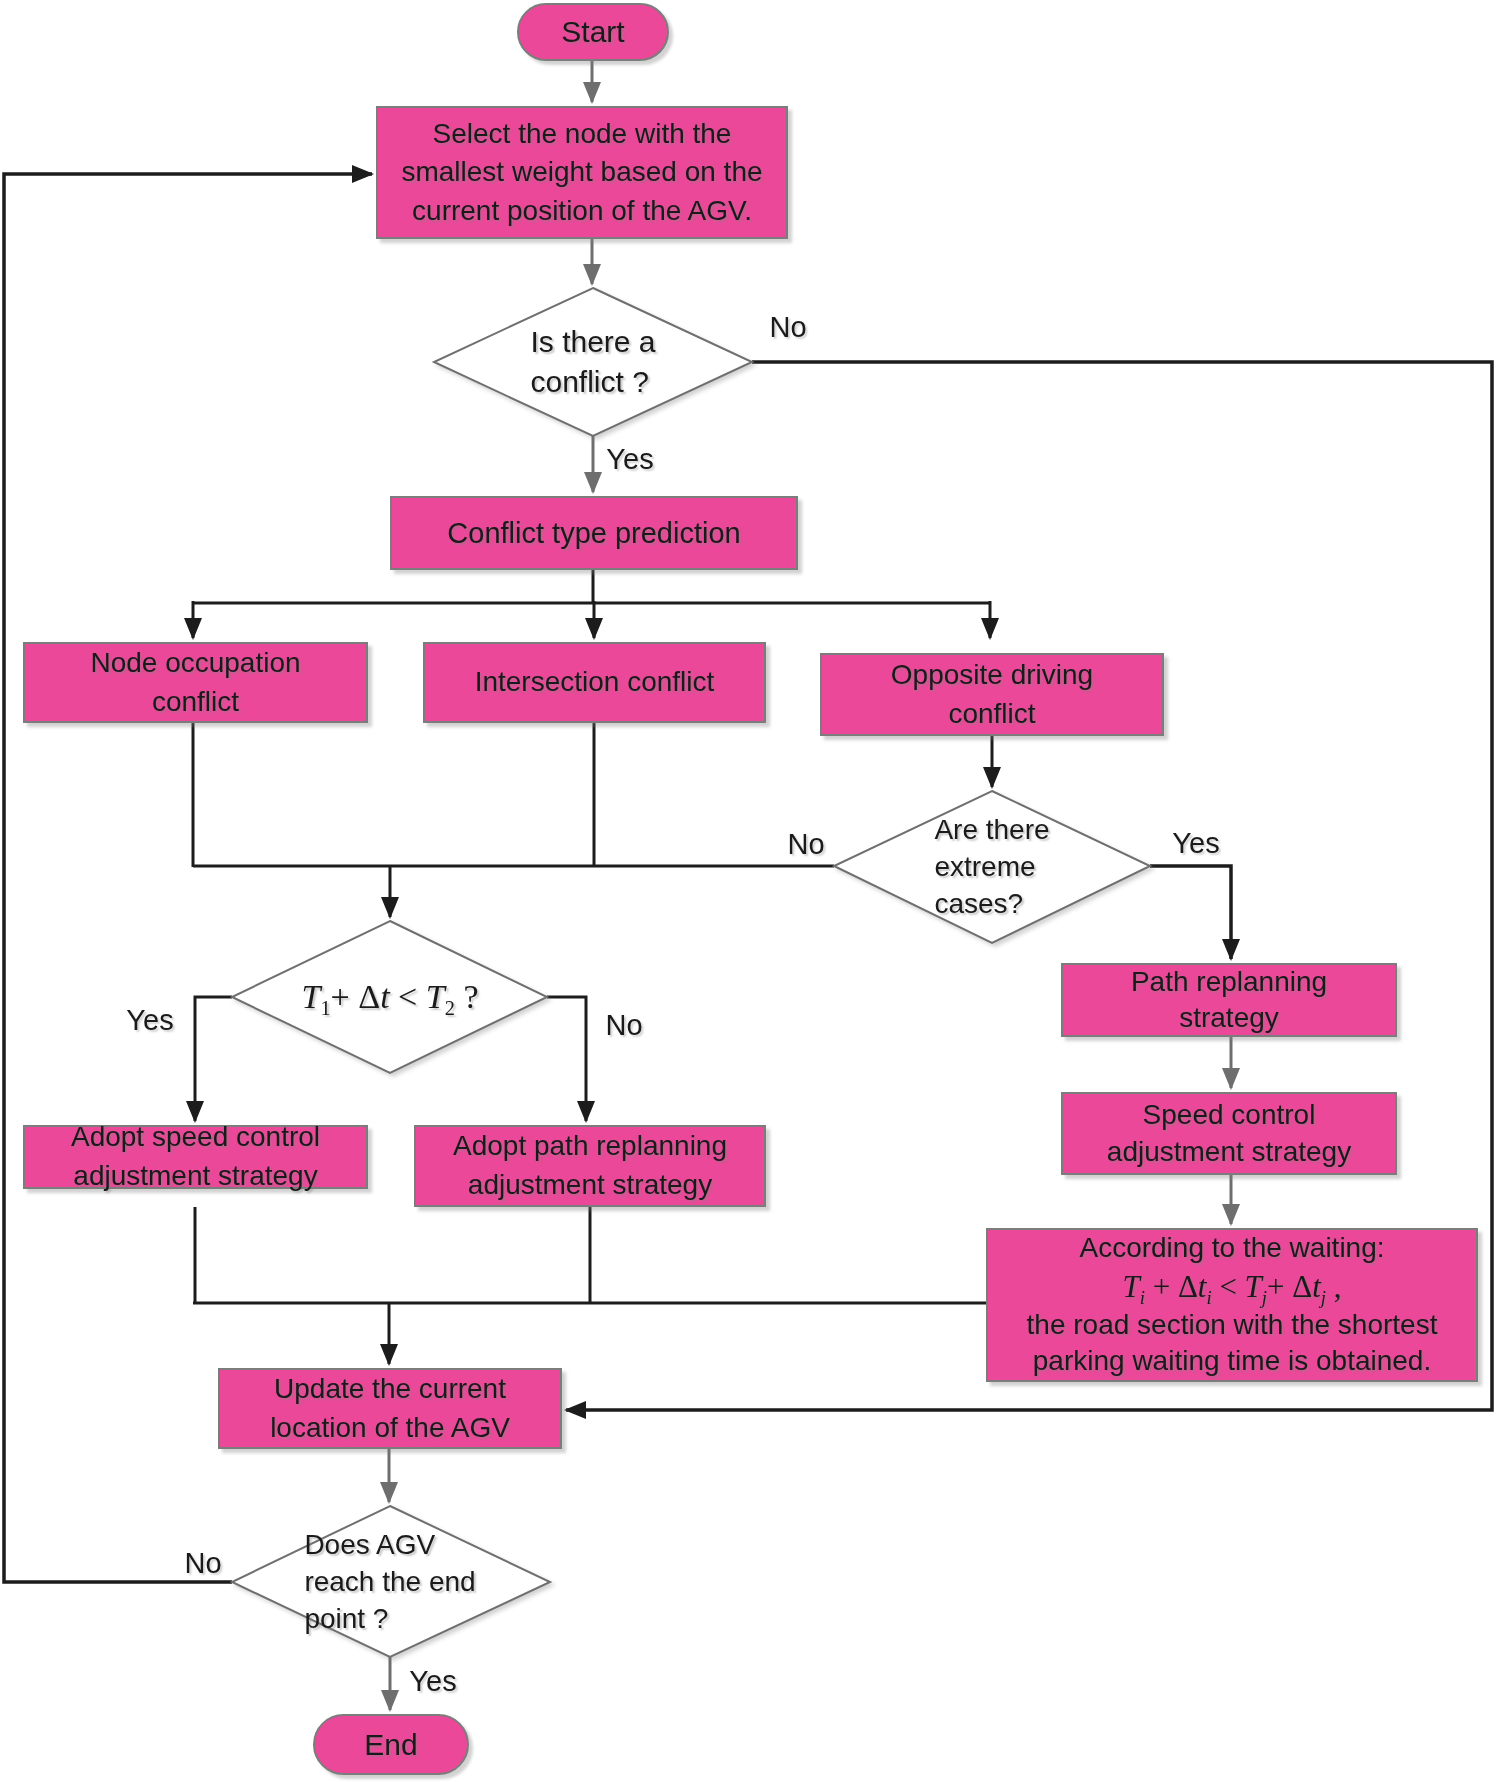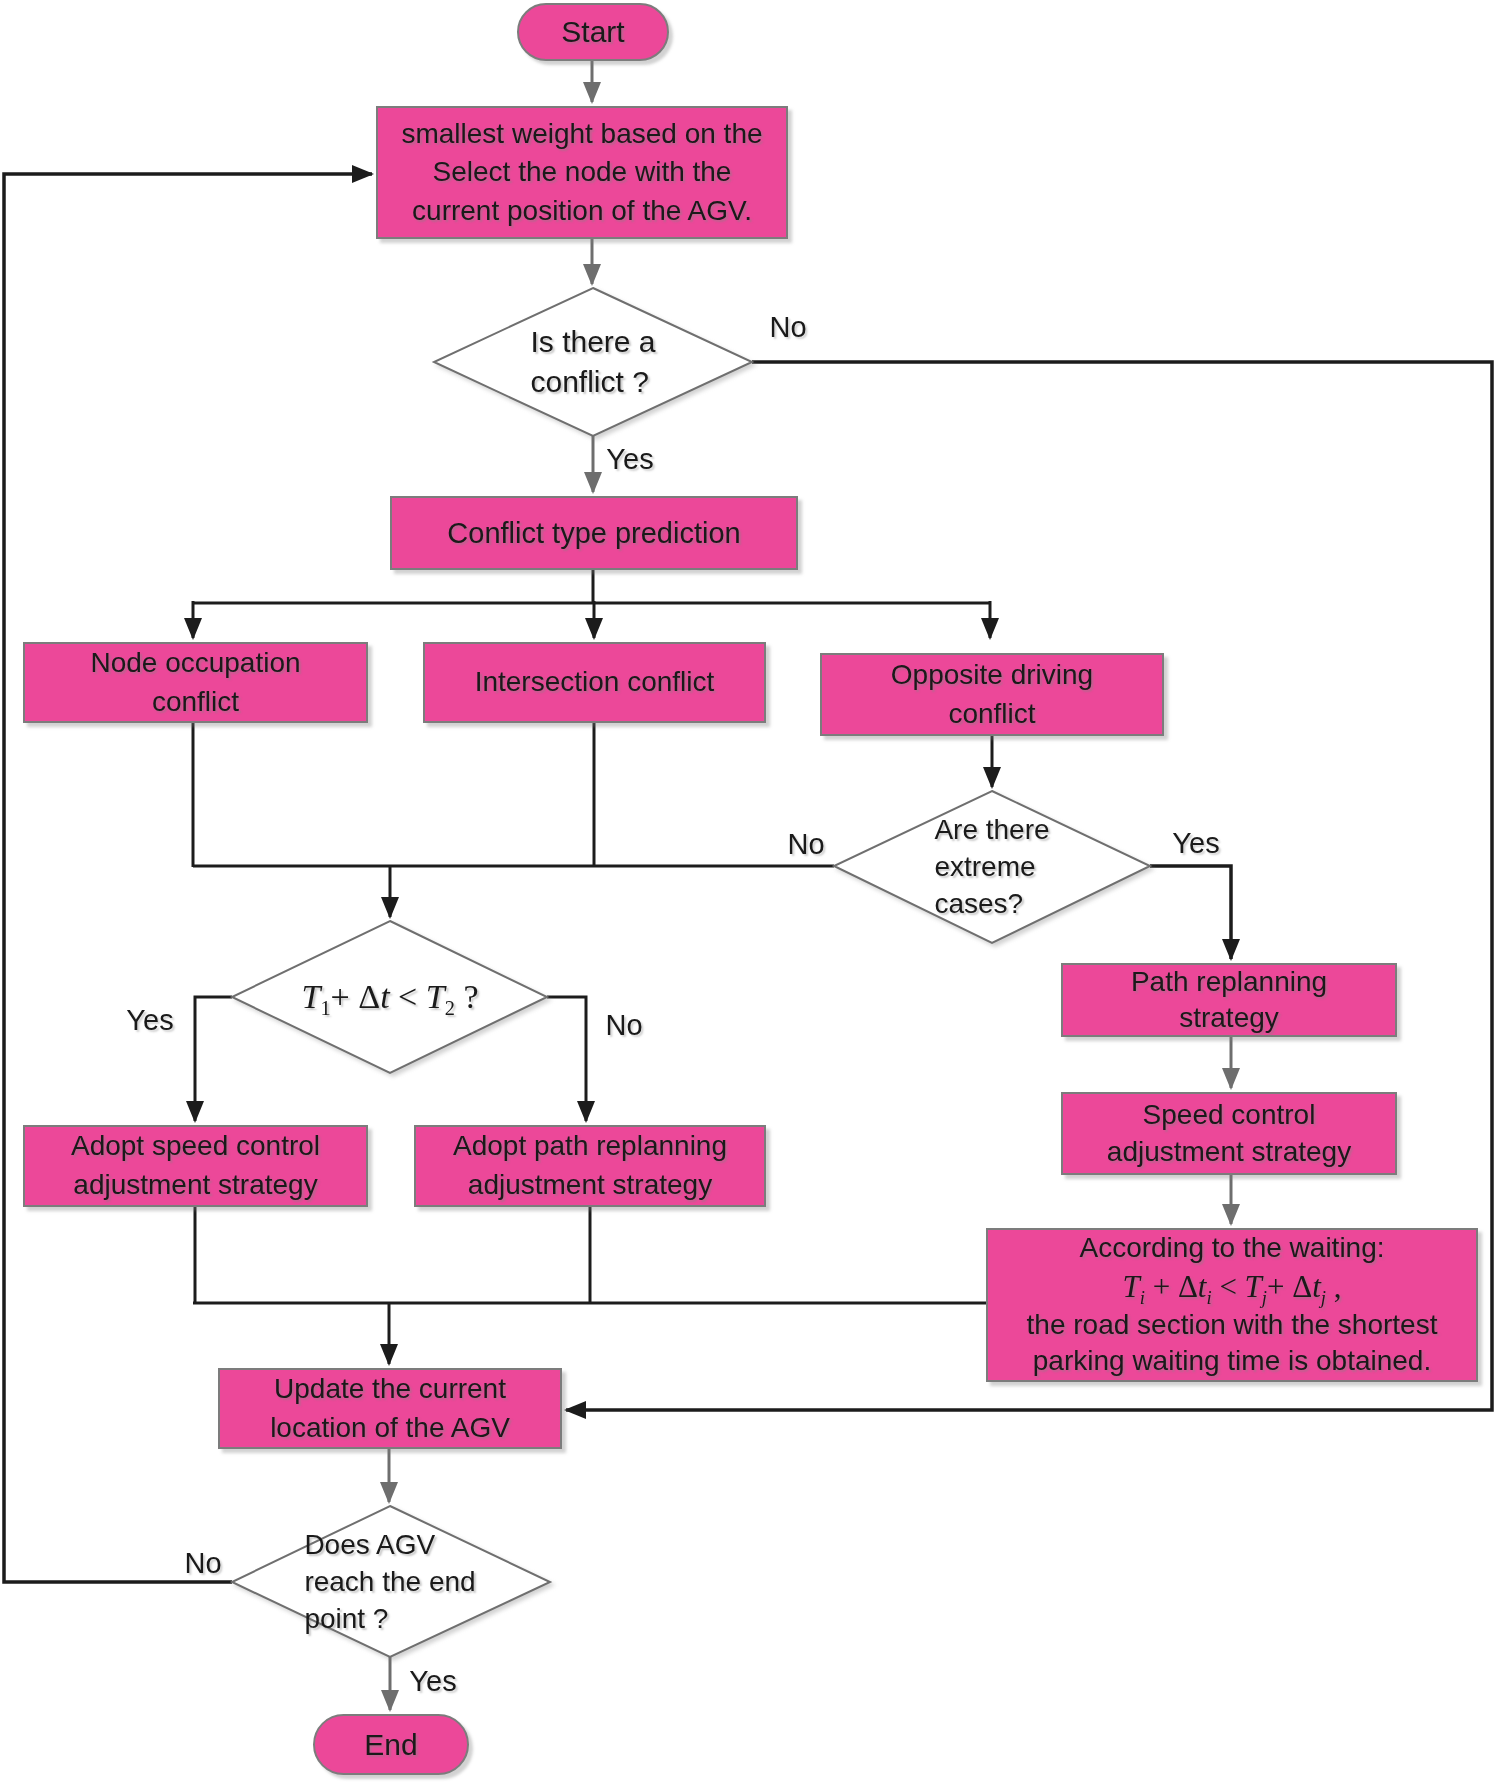--- a/index.html
+++ b/index.html
@@ -69,22 +69,22 @@
     <polygon class="shadowed" points="992,791 1150,866 992,943 834,866" fill="#ffffff" stroke="#6f6f6f" stroke-width="2"></polygon>
     <polygon class="shadowed" points="390,921 547,997 390,1073 232,997" fill="#ffffff" stroke="#6f6f6f" stroke-width="2"></polygon>
     <polygon class="shadowed" points="390,1506 550,1582 390,1657 232,1582" fill="#ffffff" stroke="#6f6f6f" stroke-width="2"></polygon>
   </svg>
 
   <div class="node stadium" style="left:517px;top:3px;width:152px;height:58px;font-size:30px;">
     <div class="bline">Start</div>
   </div>
 
   <div class="node" style="left:376px;top:106px;width:412px;height:133px;">
+    <div class="bline">Select the node with the</div>
     <div class="bline">smallest weight based on the</div>
-    <div class="bline">Select the node with the</div>
     <div class="bline">current position of the AGV.</div>
   </div>
 
   <div class="dlabel" style="left:593px;top:362px;font-size:30px;">
     <div class="bline">Is there a</div>
     <div class="bline">conflict ?</div>
   </div>
 
   <div class="node" style="left:390px;top:496px;width:408px;height:74px;font-size:29px;">
     <div class="bline">Conflict type prediction</div>
@@ -124,21 +124,21 @@
     <div class="bline">According to the waiting:</div>
     <div class="bline serifmath f-mid"><i>T</i><sub><i>i</i></sub><span> + Δ</span><i>t</i><sub><i>i</i></sub><span> &lt; </span><i>T</i><sub><i>j</i></sub><span>+ Δ</span><i>t</i><sub><i>j</i></sub><span> ,</span></div>
     <div class="bline">the road section with the shortest</div>
     <div class="bline">parking waiting time is obtained.</div>
   </div>
 
   <div class="dlabel" style="left:390px;top:997px;">
     <div class="bline serifmath f-big"><i>T</i><sub>1</sub><span>+ Δ</span><i>t</i><span> &lt; </span><i>T</i><sub>2</sub><span> ?</span></div>
   </div>
 
-  <div class="node" style="left:23px;top:1125px;width:345px;height:82px;">
+  <div class="node" style="left:23px;top:1125px;width:345px;height:64px;">
     <div class="bline">Adopt speed control</div>
     <div class="bline">adjustment strategy</div>
   </div>
 
   <div class="node" style="left:414px;top:1125px;width:352px;height:82px;">
     <div class="bline">Adopt path replanning</div>
     <div class="bline">adjustment strategy</div>
   </div>
 
   <div class="node" style="left:218px;top:1368px;width:344px;height:81px;">

